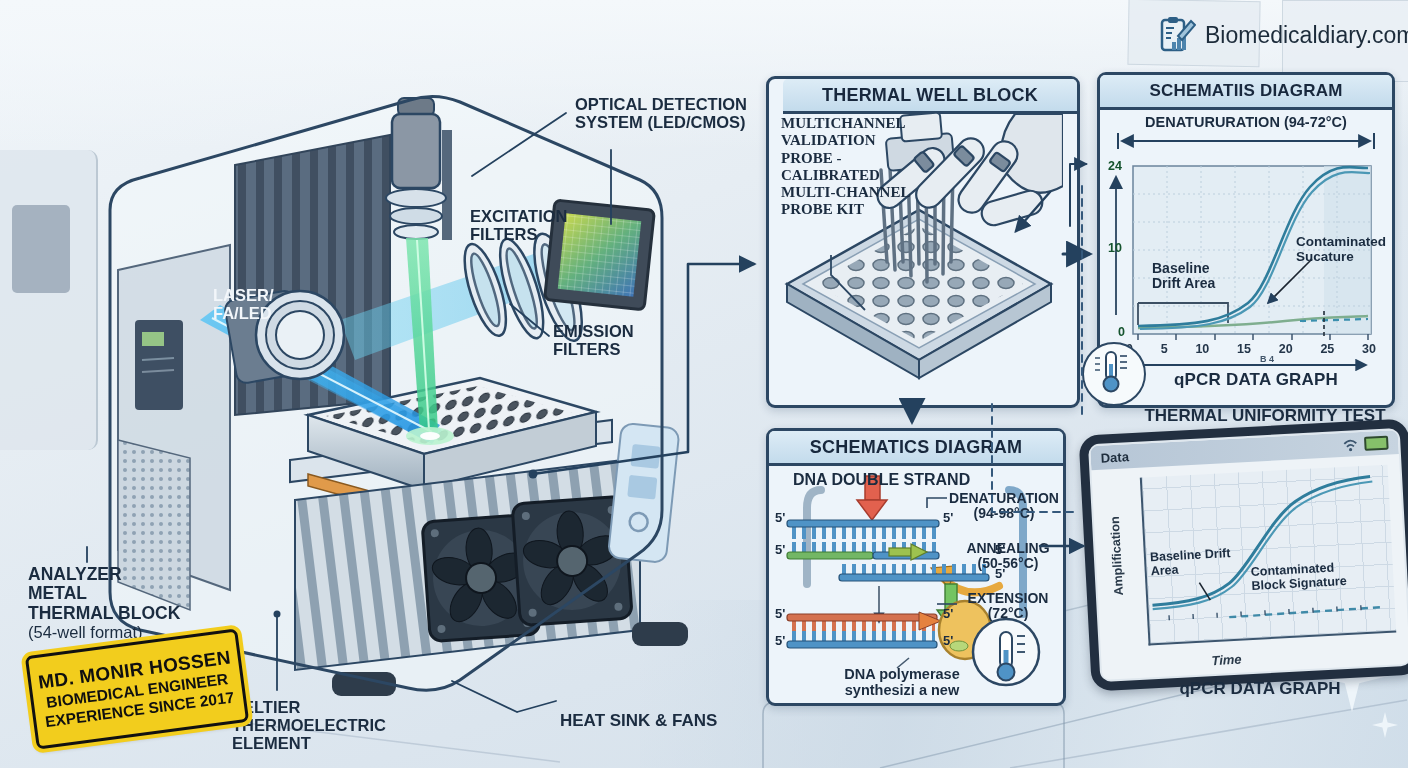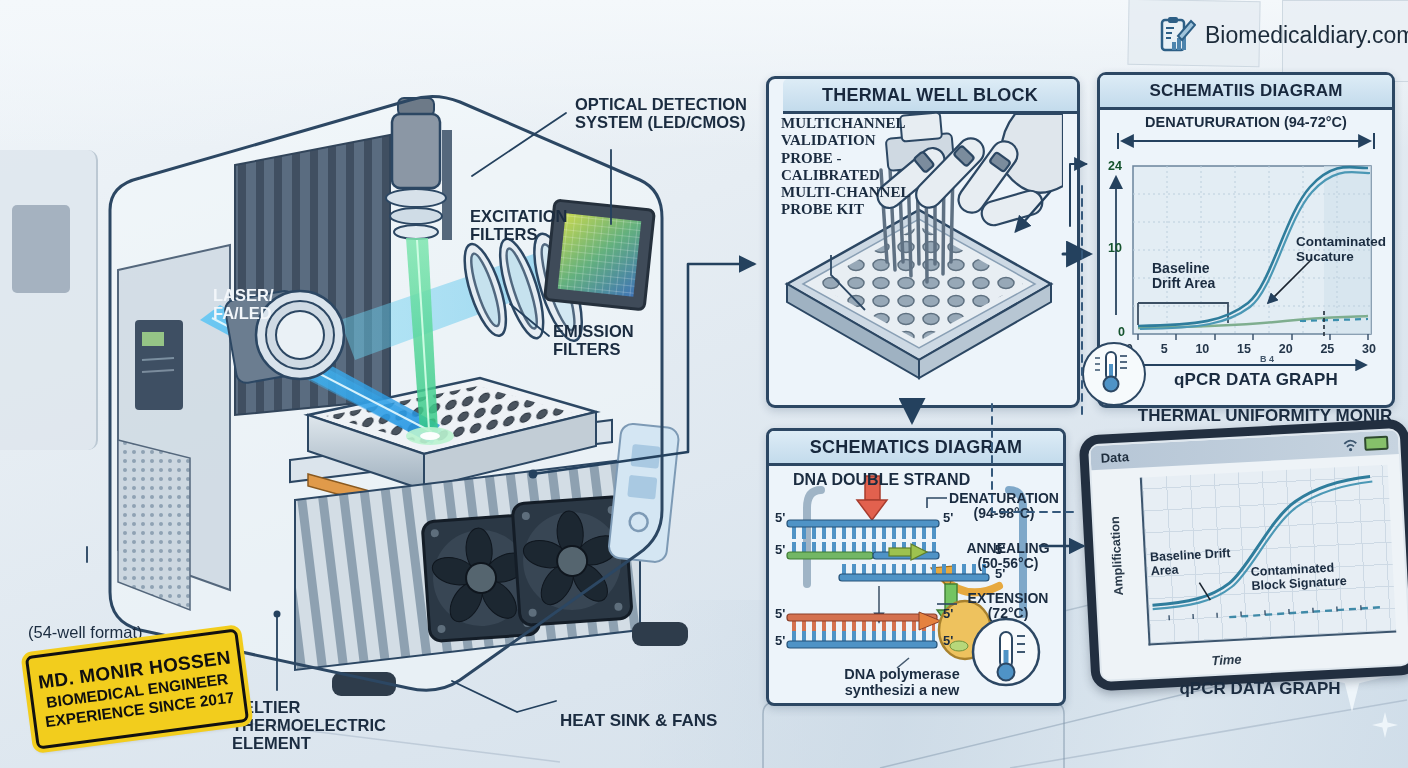--- a/index.html
+++ b/index.html
@@ -231,20 +231,23 @@
   </div>
 
   <div class="lbl" style="left:575px;top:95px;font-size:16.5px;z-index:5;">OPTICAL DETECTION
 SYSTEM (LED/CMOS)</div>
   <div class="lbl" style="left:470px;top:193px;font-size:16.5px;z-index:5;margin-top:14px;">EXCITATION
 FILTERS</div>
   <div class="lbl" style="left:553px;top:322px;font-size:16.5px;z-index:5;">EMISSION
 FILTERS</div>
   <div class="lbl" style="left:213px;top:286px;font-size:16.5px;color:#f2f6fa;z-index:5;">LASER/
 FA/LED</div>
+  <div class="lbl" style="left:28px;top:565px;font-size:17.5px;z-index:5;">ANALYZER
+METAL
+THERMAL BLOCK</div>
   <div class="lbl" style="left:28px;top:623px;font-size:16.5px;font-weight:400;z-index:5;">(54-well format)</div>
   <div class="lbl" style="left:232px;top:698px;font-size:16.5px;z-index:5;">PELTIER
 THERMOELECTRIC
 ELEMENT</div>
   <div class="lbl" style="left:560px;top:712px;font-size:17px;z-index:5;">HEAT SINK &amp; FANS</div>
 
   <div class="abs" style="left:30px;top:642px;width:208px;height:88px;background:#f2cd1d;border:3px solid #111;border-radius:7px;
               box-shadow:0 0 0 4px #f2cd1d,0 2px 5px rgba(0,0,0,.3);transform:rotate(-7.5deg);z-index:6;
               display:flex;flex-direction:column;align-items:center;justify-content:center;gap:1px;color:#101010;text-align:center;">
     <div style="font-size:19px;font-weight:800;letter-spacing:.3px;">MD. MONIR HOSSEN</div>
@@ -290,21 +293,21 @@
       <path d="M62,143 L62,163 L96,198" fill="none" stroke="#2c4763" stroke-width="1.8"></path>
     </svg>
     <div class="lbl" style="left:12px;top:36px;font-size:15px;line-height:1.15;font-family:Liberation Serif, serif;">MULTICHANNEL
 VALIDATION
 PROBE -
 CALIBRATED
 MULTI-CHANNEL
 PROBE KIT</div>
   </div>
 
-  <div class="panel" style="left:766px;top:428px;width:294px;height:272px;border-radius:8px;">
+  <div class="panel" style="left:766px;top:428px;width:294px;height:272px;">
     <div class="panel-header">SCHEMATICS DIAGRAM</div>
     <svg width="294" height="238" viewBox="0 0 294 238" style="position:absolute;left:0;top:33px;">
 
       <path d="M52,26 Q38,26 38,44 L38,120" fill="none" stroke="#9fb4c6" stroke-width="8" stroke-linecap="round"></path>
       <path d="M240,26 Q254,26 254,44 L254,150" fill="none" stroke="#7fa8c9" stroke-width="8" stroke-linecap="round"></path>
 
       <g fill="#e2614e" stroke="#a83c2e" stroke-width="1.5">
         <rect x="96" y="12" width="15" height="24"></rect>
           <polygon points="88,36 118,36 103,56"></polygon>
       </g>
@@ -453,21 +456,21 @@
       <circle cx="27" cy="40" r="7.5" fill="#4f93c6" stroke="#2c4763" stroke-width="2"></circle>
       <line x1="36" y1="12" x2="43" y2="12" stroke="#2c4763" stroke-width="1.6"></line>
       <line x1="36" y1="18" x2="43" y2="18" stroke="#2c4763" stroke-width="1.6"></line>
       <line x1="36" y1="24" x2="43" y2="24" stroke="#2c4763" stroke-width="1.6"></line>
       <line x1="11" y1="14" x2="16" y2="14" stroke="#2c4763" stroke-width="1.4"></line>
       <line x1="11" y1="20" x2="16" y2="20" stroke="#2c4763" stroke-width="1.4"></line>
       <line x1="11" y1="26" x2="16" y2="26" stroke="#2c4763" stroke-width="1.4"></line>
     </svg>
   </div>
 
-  <div class="lbl" style="left:1130px;top:407px;width:270px;font-size:17px;text-align:center;z-index:5;">THERMAL UNIFORMITY MONIR</div>
+  <div class="lbl" style="left:1130px;top:407px;width:270px;font-size:17px;text-align:center;z-index:5;">THERMAL UNIFORMITY TEST</div>
 
   <div class="abs" style="left:1348px;top:458px;width:46px;height:182px;background:#b7c7d6;border:3px solid #24344a;border-radius:8px;transform:rotate(-4deg);z-index:3;"></div>
   <div class="abs" style="left:1085px;top:427px;width:312px;height:238px;transform:rotate(-3deg);z-index:4;
               border:9px solid #222f40;border-radius:20px;background:#dfe7ee;box-shadow:0 4px 10px rgba(25,40,60,.3);">
     <div class="abs" style="left:2px;top:2px;right:2px;bottom:2px;background:#eef3f7;border-radius:8px;overflow:hidden;">
       <div class="abs" style="left:0;top:0;right:0;height:24px;background:linear-gradient(90deg,#b6c6d6,#c7d4e0);display:flex;align-items:center;">
         <span style="font-size:13px;font-weight:700;color:#1f2e3e;padding-left:10px;flex:1;">Data</span>
         <svg width="16" height="14" viewBox="0 0 16 14" style="margin-right:6px;">
           <path d="M2,6 Q8,0 14,6" fill="none" stroke="#3c556e" stroke-width="1.8"></path>
           <path d="M4.5,9 Q8,5.5 11.5,9" fill="none" stroke="#3c556e" stroke-width="1.8"></path>

